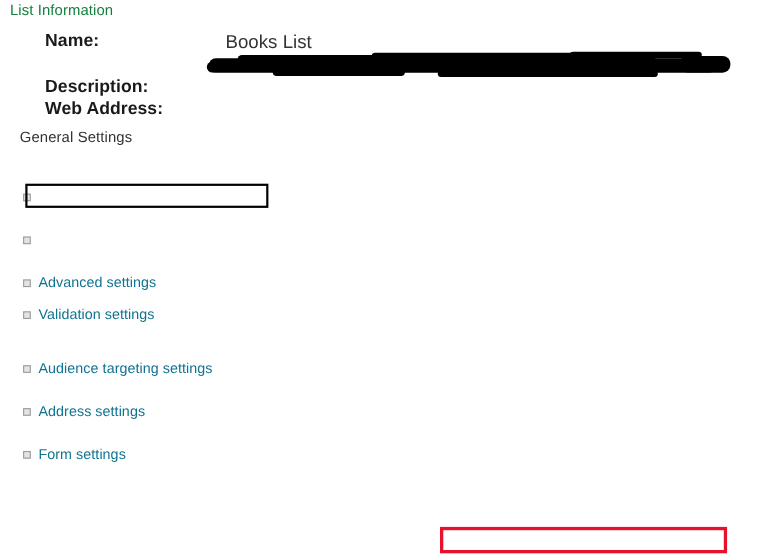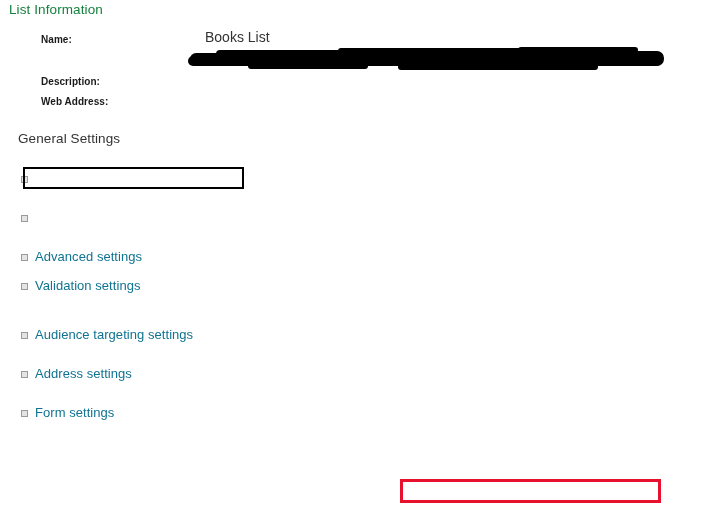--- a/index.html
+++ b/index.html
@@ -23,29 +23,29 @@
     left: 9px;
     top: 2px;
     font-size: 13.5px;
     color: #15803d;
     letter-spacing: 0.1px;
     white-space: nowrap;
   }
 
   .info-row { position: absolute; left: 9px; white-space: nowrap; }
   .info-label {
-    font-size: 10px;
+    font-size: 16px;
     font-weight: bold;
     color: #1a1a1a;
     letter-spacing: 0.05px;
     padding-left: 32px;
   }
   .info-value {
     position: absolute;
-    font-size: 14px;
+    font-size: 17px;
     color: #333333;
     white-space: nowrap;
   }
 
   .row-name { top: 29px; }
   .row-web  { top: 50px; margin-top: 41px; }
   .row-desc { top: 71px; }
 
   .value-name { left: 205px; top: 29px; }
 
@@ -77,21 +77,21 @@
   .col-right { left: 402px; width: 300px; }
 
   .section-heading {
     position: absolute;
     top: 117px;
     font-size: 13.5px;
     color: #333333;
     letter-spacing: 0.1px;
     white-space: nowrap;
   }
-  .col-left  .section-heading { left: 9px; margin-top: 14px;   }
+  .col-left  .section-heading { left: 9px;   }
 
   .link-item {
     position: absolute;
     height: 19px;
     display: flex;
     align-items: center;
     white-space: nowrap;
   }
   .col-left  .link-item { left: 12px;  }
 

